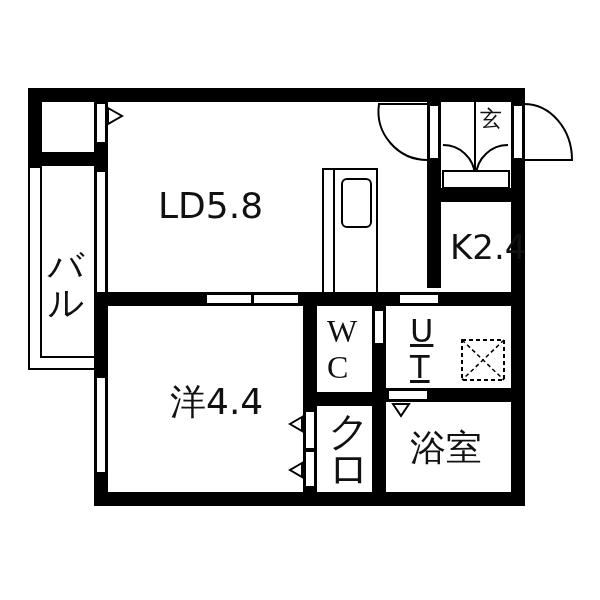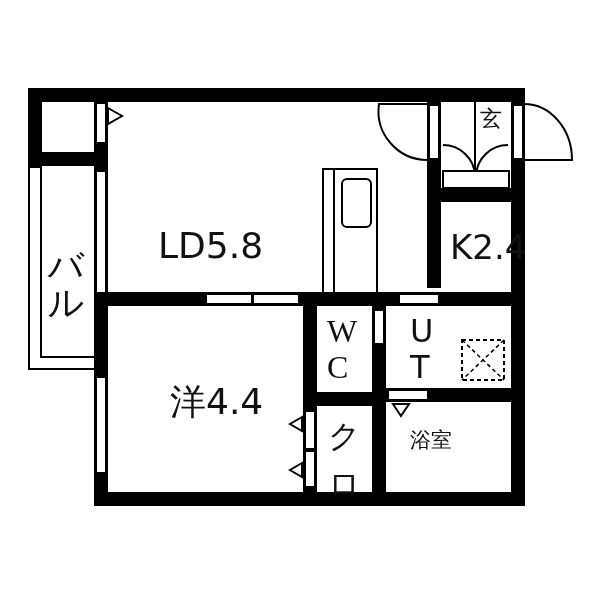--- a/index.html
+++ b/index.html
@@ -64,19 +64,19 @@
   <path d="M524,104 A48,56 0 0 1 572,160 L524,160" fill="none" stroke="#000" stroke-width="2"></path>
   <path d="M443,145 A32,32 0 0 1 475,175" fill="none" stroke="#000" stroke-width="2"></path>
   <path d="M508,145 A32,32 0 0 0 476,175" fill="none" stroke="#000" stroke-width="2"></path>
   <line x1="475" y1="102" x2="475" y2="188" stroke="#000" stroke-width="2"></line>
   <rect x="443" y="171" width="66" height="17" fill="#fff" stroke="#000" stroke-width="2"></rect>
   <rect x="462" y="340" width="42" height="40" fill="none" stroke="#000" stroke-width="2" stroke-dasharray="4,3"></rect>
   <line x1="462" y1="340" x2="504" y2="380" stroke="#000" stroke-width="1.5" stroke-dasharray="4,3"></line>
   <line x1="504" y1="340" x2="462" y2="380" stroke="#000" stroke-width="1.5" stroke-dasharray="4,3"></line>
 </svg>
 
-<div class="lbl" style="left:158px;top:188px;font-size:36px;margin-top:40px;">LD5.8</div>
+<div class="lbl" style="left:158px;top:188px;font-size:36px;">LD5.8</div>
 <div class="lbl" style="left:403px;top:230px;font-size:34px;margin-left:47px;">K2.4</div>
 <div class="lbl" style="left:170px;top:384px;font-size:36px;">洋4.4</div>
 <div class="lbl" style="left:327px;top:313px;font-size:32px;width:30px;white-space:normal;word-break:break-all;line-height:36px;font-family:Liberation Serif, serif;">WC</div>
-<div class="lbl" style="left:410px;top:313px;font-size:32px;width:30px;white-space:normal;word-break:break-all;line-height:36px;">UT</div>
-<div class="lbl" style="left:410px;top:430px;font-size:21px;">浴室</div>
-<div class="lbl" style="left:328px;top:412px;font-size:32px;width:32px;white-space:normal;word-break:break-all;line-height:48px;">クロ</div>
+<div class="lbl" style="left:410px;top:313px;font-size:32px;width:30px;white-space:normal;word-break:break-all;line-height:36px;text-decoration:underline;">UT</div>
+<div class="lbl" style="left:410px;top:430px;font-size:36px;">浴室</div>
+<div class="lbl" style="left:328px;top:412px;font-size:41px;width:32px;white-space:normal;word-break:break-all;line-height:38px;">クロ</div>
 
 </body></html>

